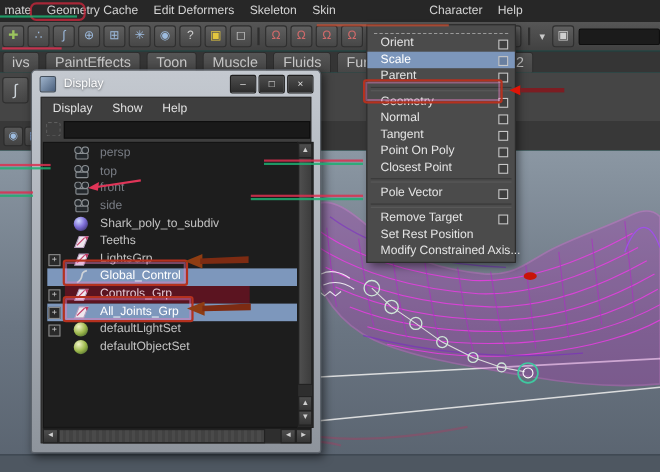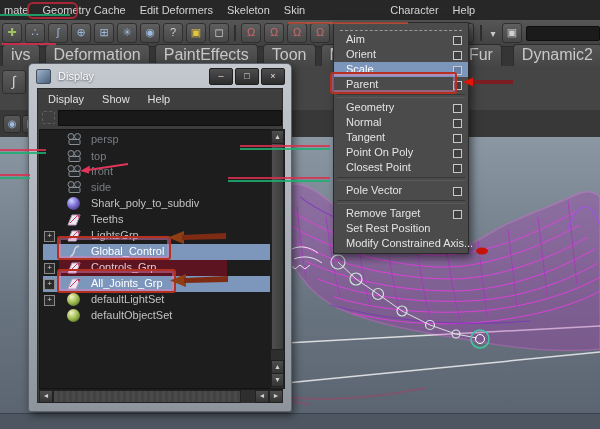--- a/index.html
+++ b/index.html
@@ -21,21 +21,21 @@
   .tico.green{color:#9cc45e;} .tico.yellow{color:#e3c63e;} .tico.gray{color:#cfcfcf;}
   .tico.red{color:#cf6a6a;}
   .tsep{width:2px;height:16px;background:#2e2e2e;margin:0 2px;flex:0 0 auto;}
   #tb-right{position:absolute;right:2px;top:3px;display:flex;align-items:center;gap:4px;}
   #tb-right .caret{color:#c9c9c9;font-size:10px;width:10px;text-align:center;}
   #tb-input{width:72px;height:13px;background:#1b1b1b;border:1px solid #0e0e0e;border-radius:2px;}
   
   #shelftabs{position:absolute;left:0;top:47px;width:600px;height:19px;background:#353535;
              display:flex;align-items:flex-end;gap:5px;padding-left:2px;z-index:3;}
   .stab{background:linear-gradient(#555,#464646);border:1px solid #2c2c2c;border-bottom:none;
-        border-radius:4px 4px 0 0;color:#c8c8c8;font-size:16px;padding:1px 8px 2px 8px;white-space:nowrap;}
+        border-radius:4px 4px 0 0;color:#c8c8c8;font-size:13px;padding:1px 8px 2px 8px;white-space:nowrap;}
   .stab-spacer{width:56px;}
   
   #shelfarea{position:absolute;left:0;top:66px;width:600px;height:44px;background:#454545;z-index:1;}
   #shelf-curve-btn{position:absolute;left:2px;top:4px;width:22px;height:22px;border:1px solid #303030;
         border-radius:3px;background:linear-gradient(#5c5c5c,#454545);color:#cfd6dc;font-size:14px;
         line-height:20px;text-align:center;}
   #paneltoolbar{position:absolute;left:0;top:110px;width:600px;height:27px;background:#383838;z-index:1;}
   .pico{position:absolute;top:5px;width:16px;height:16px;border:1px solid #2c2c2c;border-radius:3px;
         background:linear-gradient(#585858,#434343);font-size:10px;line-height:15px;text-align:center;color:#9dbbde;}
   
@@ -142,21 +142,20 @@
       <span class="tico gray">▦</span>
       <span class="tsep"></span>
       <span class="caret">▾</span>
       <span class="tico gray">▣</span>
       <div id="tb-input"></div>
     </div>
   </div>
 
   <div id="shelftabs">
     <span class="stab">ivs</span>
-    <span class="stab">Deformation</span>
     <span class="stab">PaintEffects</span>
     <span class="stab">Toon</span>
     <span class="stab">Muscle</span>
     <span class="stab">Fluids</span>
     <span class="stab">Fur</span>
     <span class="stab-spacer"></span>
     <span class="stab">Dynamic2</span>
   </div>
 
   <div id="shelfarea">
@@ -367,21 +366,20 @@
         <span class="sbtn" style="left:0;">◄</span>
         <div id="ol-hthumb"></div>
         <span class="sbtn" style="left:216px;">◄</span>
         <span class="sbtn" style="left:230px;">►</span>
       </div>
     </div>
   </div>
 
   <div id="cmenu">
     <div class="tearoff"></div>
-    <div class="mitem"><span>Aim</span><span class="opt"></span></div>
     <div class="mitem"><span>Orient</span><span class="opt"></span></div>
     <div class="mitem hl"><span>Scale</span><span class="opt"></span></div>
     <div class="mitem"><span>Parent</span><span class="opt"></span></div>
     <div class="msep"></div>
     <div class="mitem"><span>Geometry</span><span class="opt"></span></div>
     <div class="mitem"><span>Normal</span><span class="opt"></span></div>
     <div class="mitem"><span>Tangent</span><span class="opt"></span></div>
     <div class="mitem"><span>Point On Poly</span><span class="opt"></span></div>
     <div class="mitem"><span>Closest Point</span><span class="opt"></span></div>
     <div class="msep"></div>

